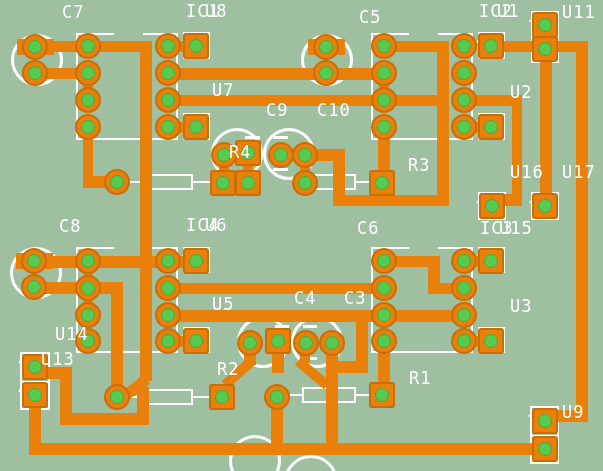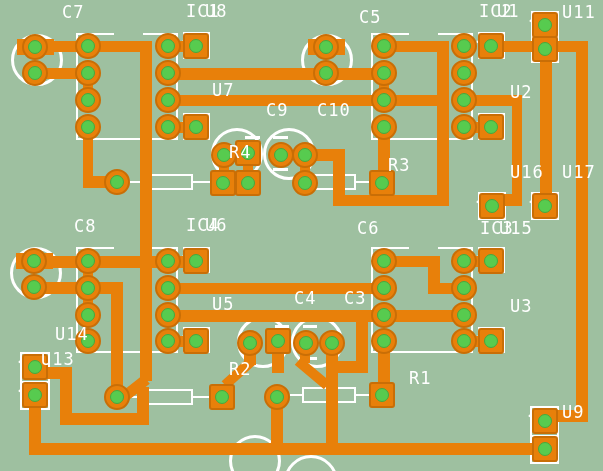--- a/index.html
+++ b/index.html
@@ -252,32 +252,32 @@
     <div class="lbl" style="left:205px;top:3px">U8</div>
     <div class="lbl" style="left:359px;top:9px">C5</div>
     <div class="lbl" style="left:479px;top:3px">IC2</div>
     <div class="lbl" style="left:497px;top:3px">U1</div>
     <div class="lbl" style="left:562px;top:4px">U11</div>
     <div class="lbl" style="left:212px;top:82px">U7</div>
     <div class="lbl" style="left:510px;top:84px">U2</div>
     <div class="lbl" style="left:266px;top:102px">C9</div>
     <div class="lbl" style="left:317px;top:102px">C10</div>
     <div class="lbl" style="left:229px;top:144px">R4</div>
-    <div class="lbl" style="left:388px;top:157px">R3</div>
+    <div class="lbl" style="left:408px;top:157px">R3</div>
     <div class="lbl" style="left:510px;top:164px">U16</div>
     <div class="lbl" style="left:562px;top:164px">U17</div>
-    <div class="lbl" style="left:74px;top:218px">C8</div>
+    <div class="lbl" style="left:59px;top:218px">C8</div>
     <div class="lbl" style="left:186px;top:217px">IC4</div>
     <div class="lbl" style="left:205px;top:217px">U6</div>
     <div class="lbl" style="left:357px;top:220px">C6</div>
     <div class="lbl" style="left:480px;top:220px">IC3</div>
     <div class="lbl" style="left:499px;top:220px">U15</div>
     <div class="lbl" style="left:212px;top:296px">U5</div>
     <div class="lbl" style="left:510px;top:298px">U3</div>
     <div class="lbl" style="left:294px;top:290px">C4</div>
     <div class="lbl" style="left:344px;top:290px">C3</div>
     <div class="lbl" style="left:55px;top:326px">U14</div>
     <div class="lbl" style="left:41px;top:351px">U13</div>
-    <div class="lbl" style="left:229px;top:361px">R2</div>
+    <div class="lbl" style="left:217px;top:361px">R2</div>
     <div class="lbl" style="left:409px;top:370px">R1</div>
     <div class="lbl" style="left:562px;top:404px">U9</div>
   </div>
 </div>
 
 </body></html>

